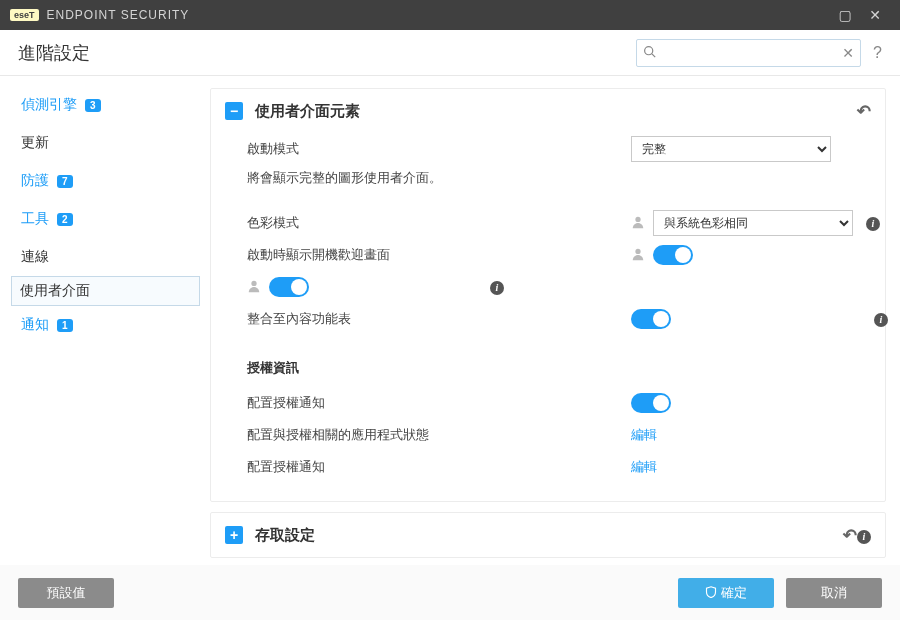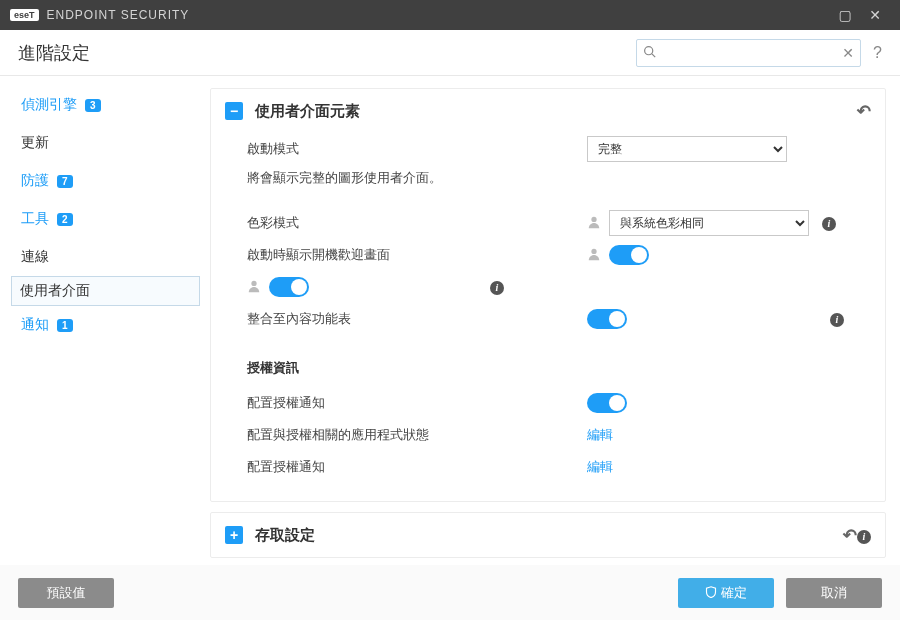--- a/index.html
+++ b/index.html
@@ -1,18 +1,18 @@
 <!DOCTYPE html>
 <html><head>
   <meta charset="utf-8">
   <style>
     * { box-sizing: border-box; margin: 0; padding: 0; }
     body { font-family: "Segoe UI", Arial, sans-serif; font-size: 13px; color: #333; background: #fff; width: 900px; height: 620px; overflow: hidden; }
     .titlebar { background: #404040; color: #fff; height: 30px; display: flex; align-items: center; padding: 0 10px; }
-    .titlebar .logo { background:#ffffff; color:#404040; font-size:9px; font-weight:bold; padding:1px 4px; border-radius:2px; margin-right:8px;}
+    .titlebar .logo { background:#fef9c3; color:#404040; font-size:9px; font-weight:bold; padding:1px 4px; border-radius:2px; margin-right:8px;}
     .titlebar .title { font-size: 12px; letter-spacing: 1px; flex: 1; color:#d4d4d4;}
     .titlebar .winbtn { width: 30px; text-align: center; color:#d4d4d4; font-size:14px; cursor:pointer;}
     .topbar { display: flex; align-items: center; height: 46px; padding: 0 18px; border-bottom: 1px solid #e8e8e8; }
     .topbar h1 { font-size: 18px; font-weight: normal; color: #333; flex: 0 0 auto; }
     .topbar .spacer { flex: 1; }
     .searchbox { display: flex; align-items: center; border: 1px solid #c5d9e8; border-radius:2px; height: 28px; width: 225px; padding: 0 6px; background:#fff;}
     .searchbox .icon { color:#888; font-size:13px; margin-right:4px;}
     .searchbox input { border:none; outline:none; flex:1; font-size:12px; background:transparent;}
     .searchbox .clear { color:#888; font-size:14px; cursor:pointer;}
     .helpbtn { margin-left:12px; color:#888; font-size:16px; cursor:pointer;}
@@ -23,21 +23,21 @@
     .sidebar .item.highlight { color:#1e9df7; }
     .sidebar .item.selected { background:#f7fbfe; border:1px solid #c5d9e8; border-left:1px solid #c5d9e8; margin:0 10px 0 8px; padding:5px 8px;}
     .sidebar-wrap { position:relative; }
     .content { flex:1; padding: 12px 14px 0 0; overflow-y:auto;}
     .panel { background:#fff; border:1px solid #ececec; border-radius:2px; margin-bottom:10px; }
     .panel-header { display:flex; align-items:center; height:44px; padding:0 14px; font-size:15px; font-weight:bold; color:#333;}
     .panel-header .toggle { width:18px; height:18px; background:#1e9df7; color:#fff; display:flex; align-items:center; justify-content:center; font-size:14px; font-weight:bold; border-radius:2px; margin-right:12px; cursor:pointer; line-height:1;}
     .panel-header .spacer { flex:1; }
     .panel-header .reset { color:#666; font-size:17px; cursor:pointer; margin-left:8px;}
     .panel-body { padding: 0 18px 18px 36px; }
-    .row { display:flex; align-items:center; min-height:32px; padding: 2px 0;}
+    .row { display:flex; align-items:center; min-height:32px; padding: 2px 0; gap: 44px;}
     .row .label { flex: 0 0 340px; font-size:13px; color:#444;}
     .row .control { display:flex; align-items:center; }
     .row .user-icon { color:#bbb; font-size:14px; margin-right:8px;}
     .row .info-icon { color:#555; font-size:13px; margin-left:12px; font-weight:bold; width:16px; text-align:center;}
     .desc { font-size:13px; color:#444; margin: 4px 0 20px 0; font-family: Liberation Mono, monospace;}
     .section-title { font-weight:bold; font-size:13px; color:#333; margin: 24px 0 10px 0;}
     select { border:1px solid #c9c9c9; height:26px; width:200px; font-size:12px; padding:2px 6px; background:#fff; color:#333;}
     .switch { position:relative; width:40px; height:20px; background:#1e9df7; border-radius:10px; cursor:pointer; }
     .switch::after { content:""; position:absolute; right:2px; top:2px; width:16px; height:16px; background:#fff; border-radius:50%;}
     .link { color:#1e9df7; font-size:13px; cursor:pointer;}

